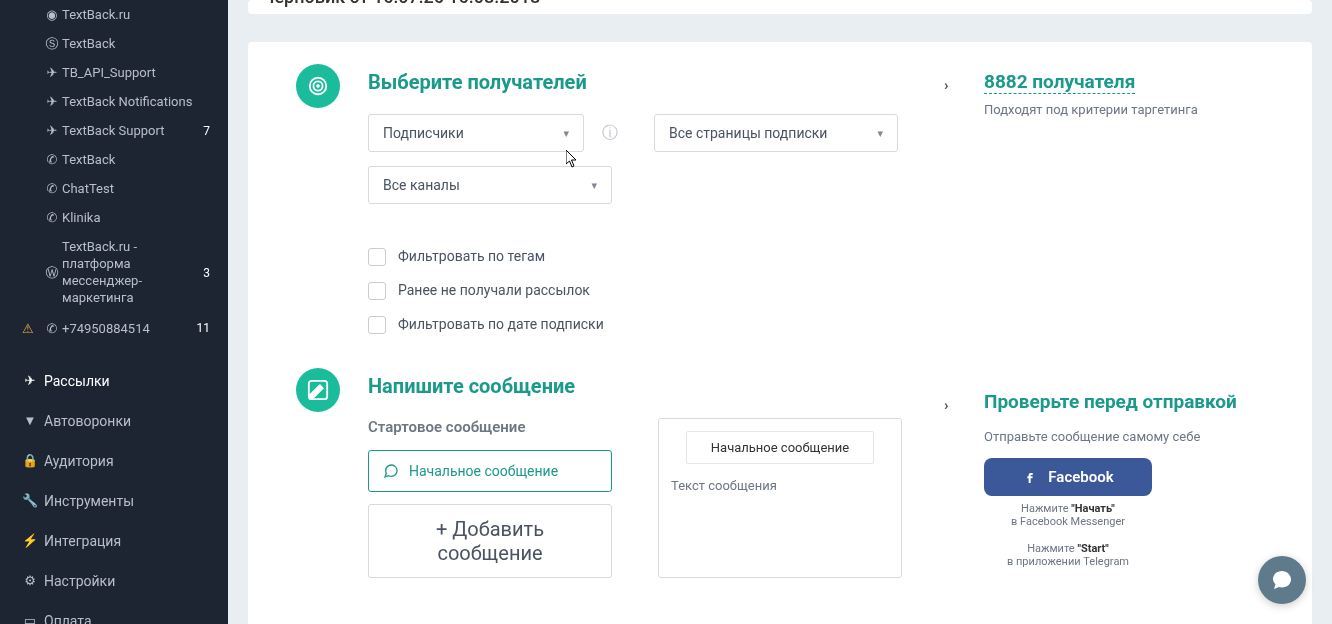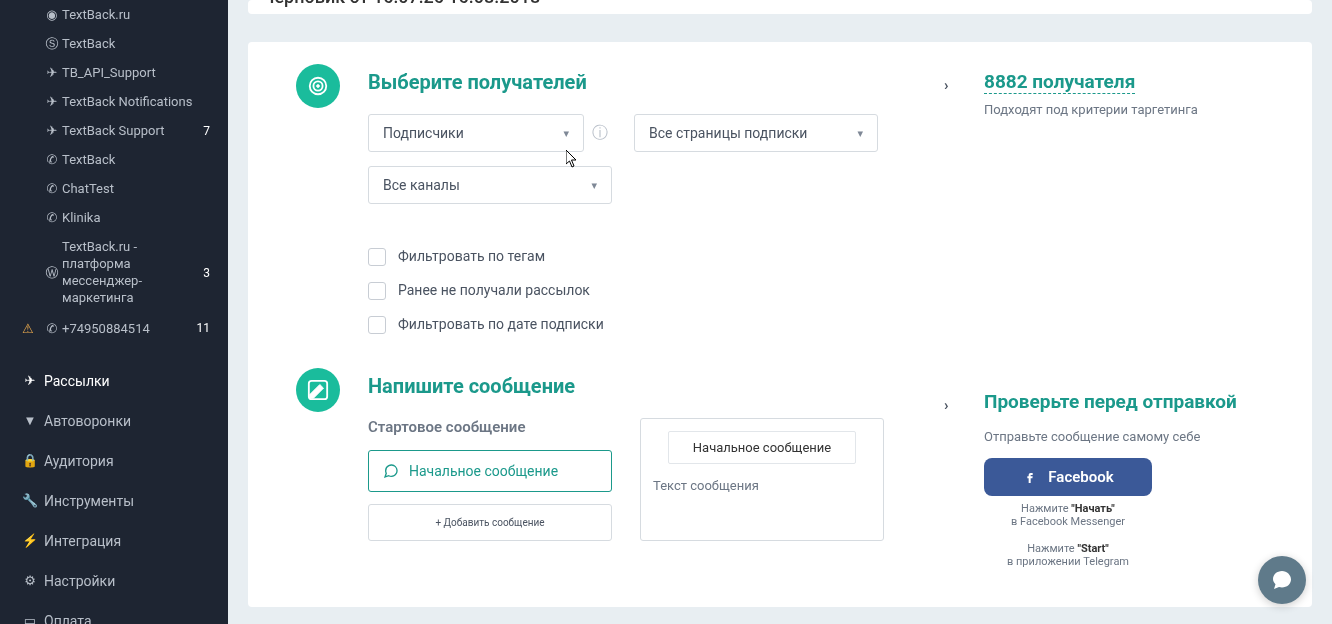--- a/index.html
+++ b/index.html
@@ -18,21 +18,21 @@
 .main { position: absolute; left: 228px; top: 0; right: 0; height: 624px; padding: 0 20px; overflow-y: auto; }
 .header-bar { display: flex; align-items: center; background: #fff; border-radius: 4px; padding: 0 14px; height: 14px; margin-top: 0; margin-bottom: 28px; color: #333; font-size: 18px; overflow: hidden; }
 
 .card { background: #fff; border-radius: 4px; padding: 28px 48px 40px 48px; position: relative; }
 .section { display: flex; margin-bottom: 26px; }
 .section-icon { width: 44px; height: 44px; border-radius: 50%; background: #1abc9c; color: #fff; display: flex; align-items: center; justify-content: center; flex-shrink: 0; margin-right: 28px; margin-top: -6px; }
 .section-icon svg { width: 22px; height: 22px; fill: #fff; stroke: #fff; }
 .section-body { flex: 1; }
 .section-title { color: #1b998b; font-size: 20px; font-weight: 700; margin-bottom: 20px; }
 
-.form-row { display: flex; gap: 8px; align-items: center; margin-bottom: 14px; }
+.form-row { display: flex; gap: 18px; align-items: center; margin-bottom: 14px; }
 .select { border: 1px solid #d6dbe0; border-radius: 3px; padding: 10px 14px; font-size: 14px; color: #4a5361; background: #fff; display: flex; align-items: center; justify-content: space-between; cursor: pointer; }
 .select.w1 { width: 216px; }
 .select.w2 { width: 244px; }
 .select.w3 { width: 244px; }
 .select .caret { font-size: 11px; color: #7f8896; }
 .info-icon { color: #b8bfc9; font-size: 16px; cursor: pointer; }
 
 .checkbox-row { display: flex; gap: 12px; margin-bottom: 14px; margin-top: 16px; font-size: 14px; color: #4a5361; }
 .checkbox { width: 18px; height: 18px; border: 1.5px solid #c8cdd4; border-radius: 3px; cursor: pointer; flex-shrink: 0; }
 
@@ -40,21 +40,21 @@
 .right-col.r1 { top: 28px; }
 .right-col.r2 { top: 348px; }
 .chev { position: absolute; left: -40px; top: 6px; color: #4a5361; font-size: 15px; font-weight: bold; }
 .rcount { color: #1b998b; font-size: 19px; font-weight: 700; border-bottom: 1.5px dashed #1b998b; display: inline-block; margin-bottom: 8px; cursor: pointer; }
 .rsub { color: #6c7684; font-size: 13px; }
 .rtitle { color: #1b998b; font-size: 19px; font-weight: 700; margin-bottom: 16px; }
 
 .msg-left { width: 244px; }
 .msg-sub { color: #6c7684; font-size: 15px; font-weight: 600; margin-bottom: 14px; }
 .btn-msg { border: 1px solid #1b998b; color: #1b998b; border-radius: 3px; padding: 12px 14px; font-size: 14px; display: flex; align-items: center; gap: 10px; margin-bottom: 12px; cursor: pointer; }
-.btn-add { border: 1px solid #d6dbe0; color: #4a5361; border-radius: 3px; padding: 12px 14px; font-size: 10px; text-align: center; cursor: pointer; }
+.btn-add { border: 1px solid #d6dbe0; color: #4a5361; border-radius: 3px; padding: 12px 14px; font-size: 20px; text-align: center; cursor: pointer; }
 
 .preview { width: 244px; border: 1px solid #d6dbe0; border-radius: 3px; padding: 12px; display: flex; flex-direction: column; align-items: center; gap: 14px; }
 .preview-tab { border: 1px solid #e2e6ea; padding: 8px 24px; font-size: 13px; color: #333; border-radius: 2px; }
 .preview-text { align-self: flex-start; font-size: 13px; color: #6c7684; }
 
 .btn-social { border-radius: 8px; color: #fff; padding: 10px 18px; font-size: 15px; font-weight: 600; display: flex; align-items: center; justify-content: center; gap: 10px; margin-bottom: 6px; cursor: pointer; width: 168px; }
 .btn-fb { background: #3b5998; }
 .btn-tg { background: #1b9dd8; }
 .hint { font-size: 11px; color: #6c7684; text-align: center; margin-bottom: 14px; width: 168px; }
 .hint b { color: #333; }
@@ -204,21 +204,21 @@
 
     <div class="section" style="margin-top:20px;">
       <div class="section-icon">
         <svg viewBox="0 0 24 24">
             <path d="M3 17v4h4l11-11-4-4L3 17z" fill="#fff"></path>
             <rect x="2" y="2" width="20" height="20" rx="3" fill="none" stroke="#fff" stroke-width="2"></rect>
           </svg>
       </div>
       <div class="section-body">
         <div class="section-title">Напишите сообщение</div>
-        <div style="display:flex; gap:28px;">
+        <div style="display:flex; gap:46px;">
           <div class="msg-left">
             <div class="msg-sub">Стартовое сообщение</div>
             <div class="btn-msg">
               <svg width="16" height="16" viewBox="0 0 24 24" stroke="#1b998b" fill="none" stroke-width="2">
                   <path d="M21 11.5a8.38 8.38 0 01-.9 3.8 8.5 8.5 0 01-7.6 4.7 8.38 8.38 0 01-3.8-.9L3 21l1.9-5.7a8.38 8.38 0 01-.9-3.8 8.5 8.5 0 014.7-7.6 8.38 8.38 0 013.8-.9h.5a8.48 8.48 0 018 8v.5z"></path>
                 </svg>
               <span>Начальное сообщение</span>
             </div>
             <div class="btn-add">+ Добавить сообщение</div>
           </div>

